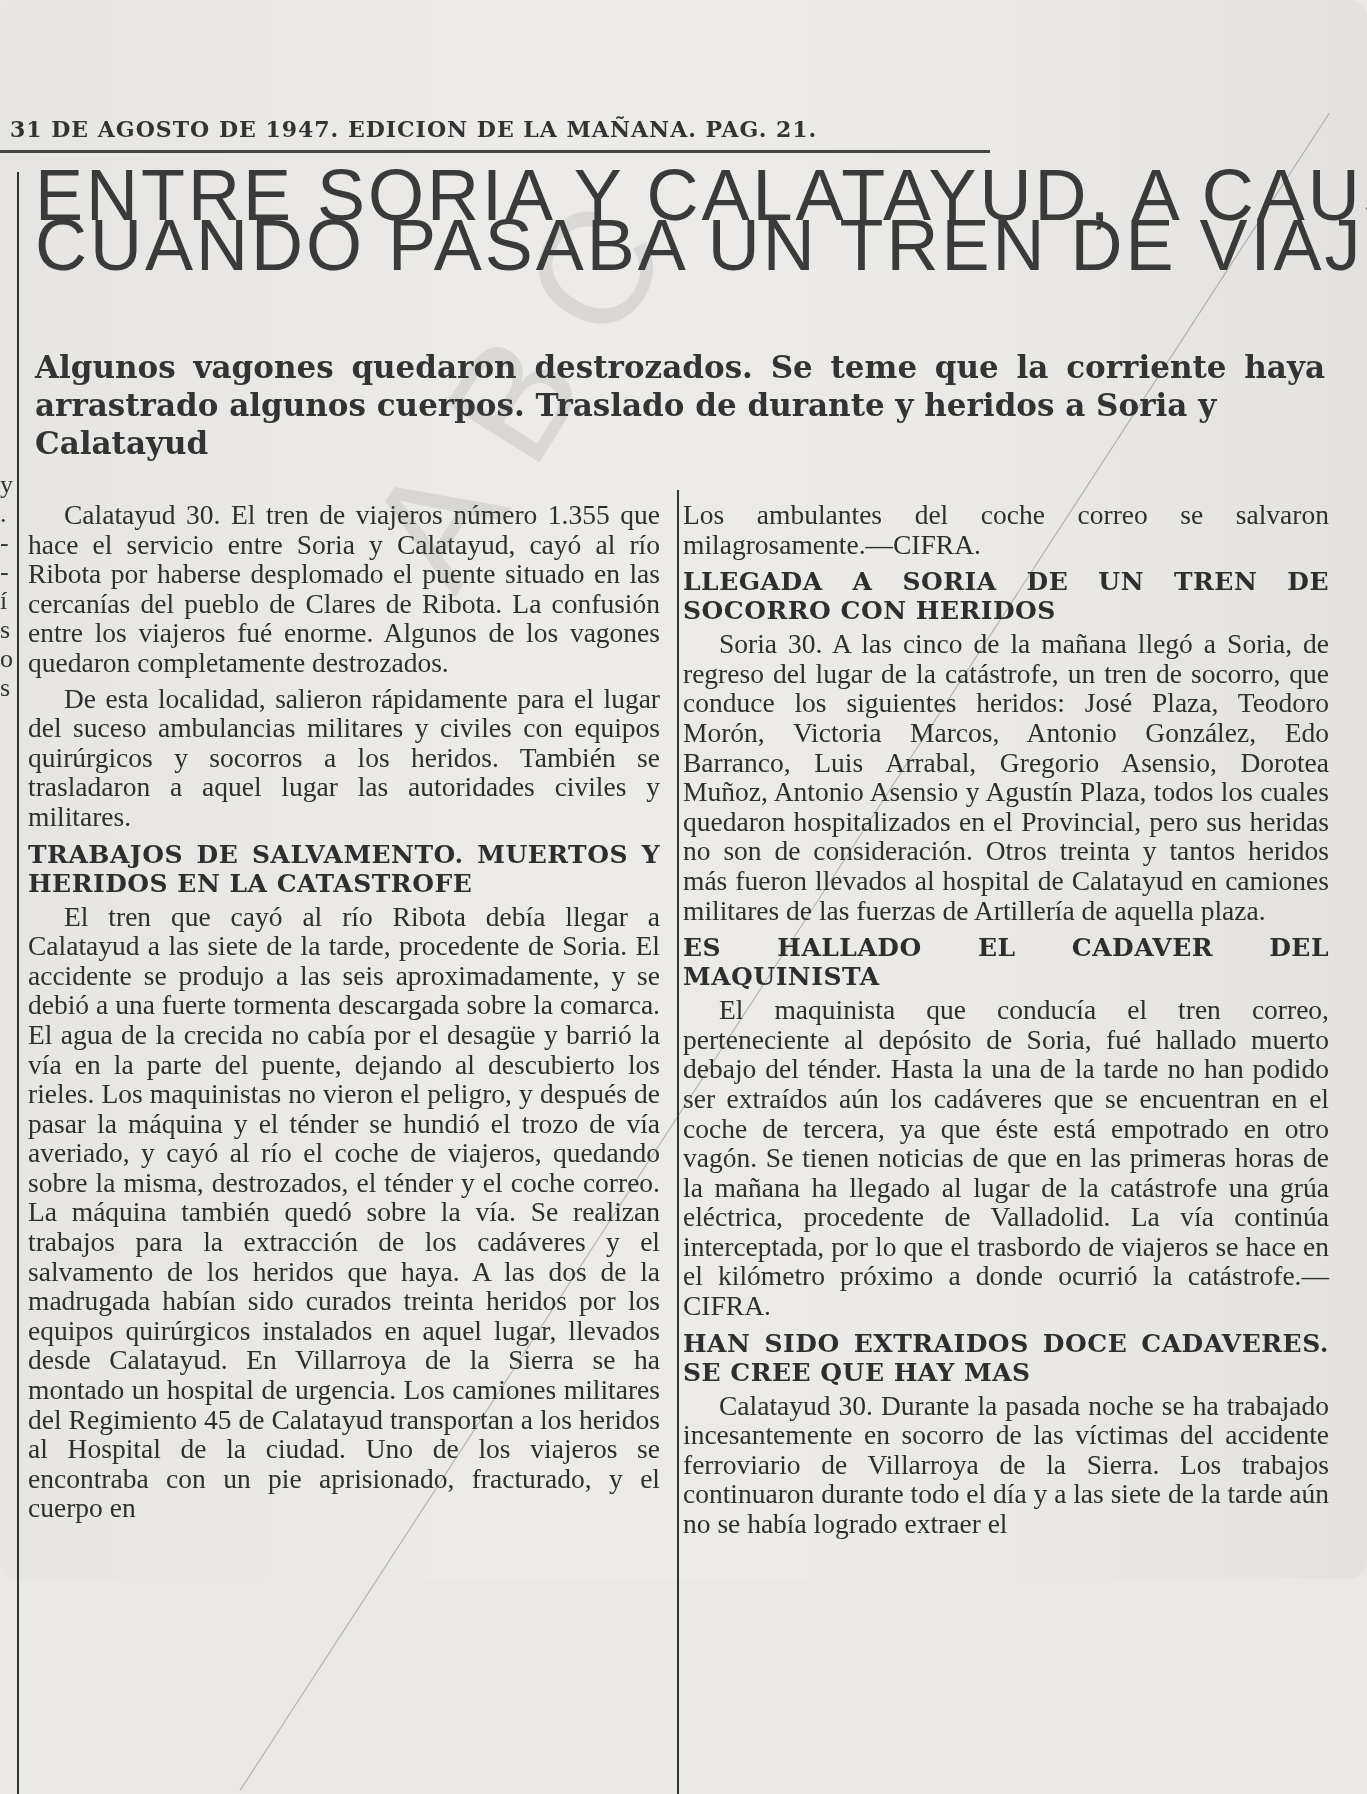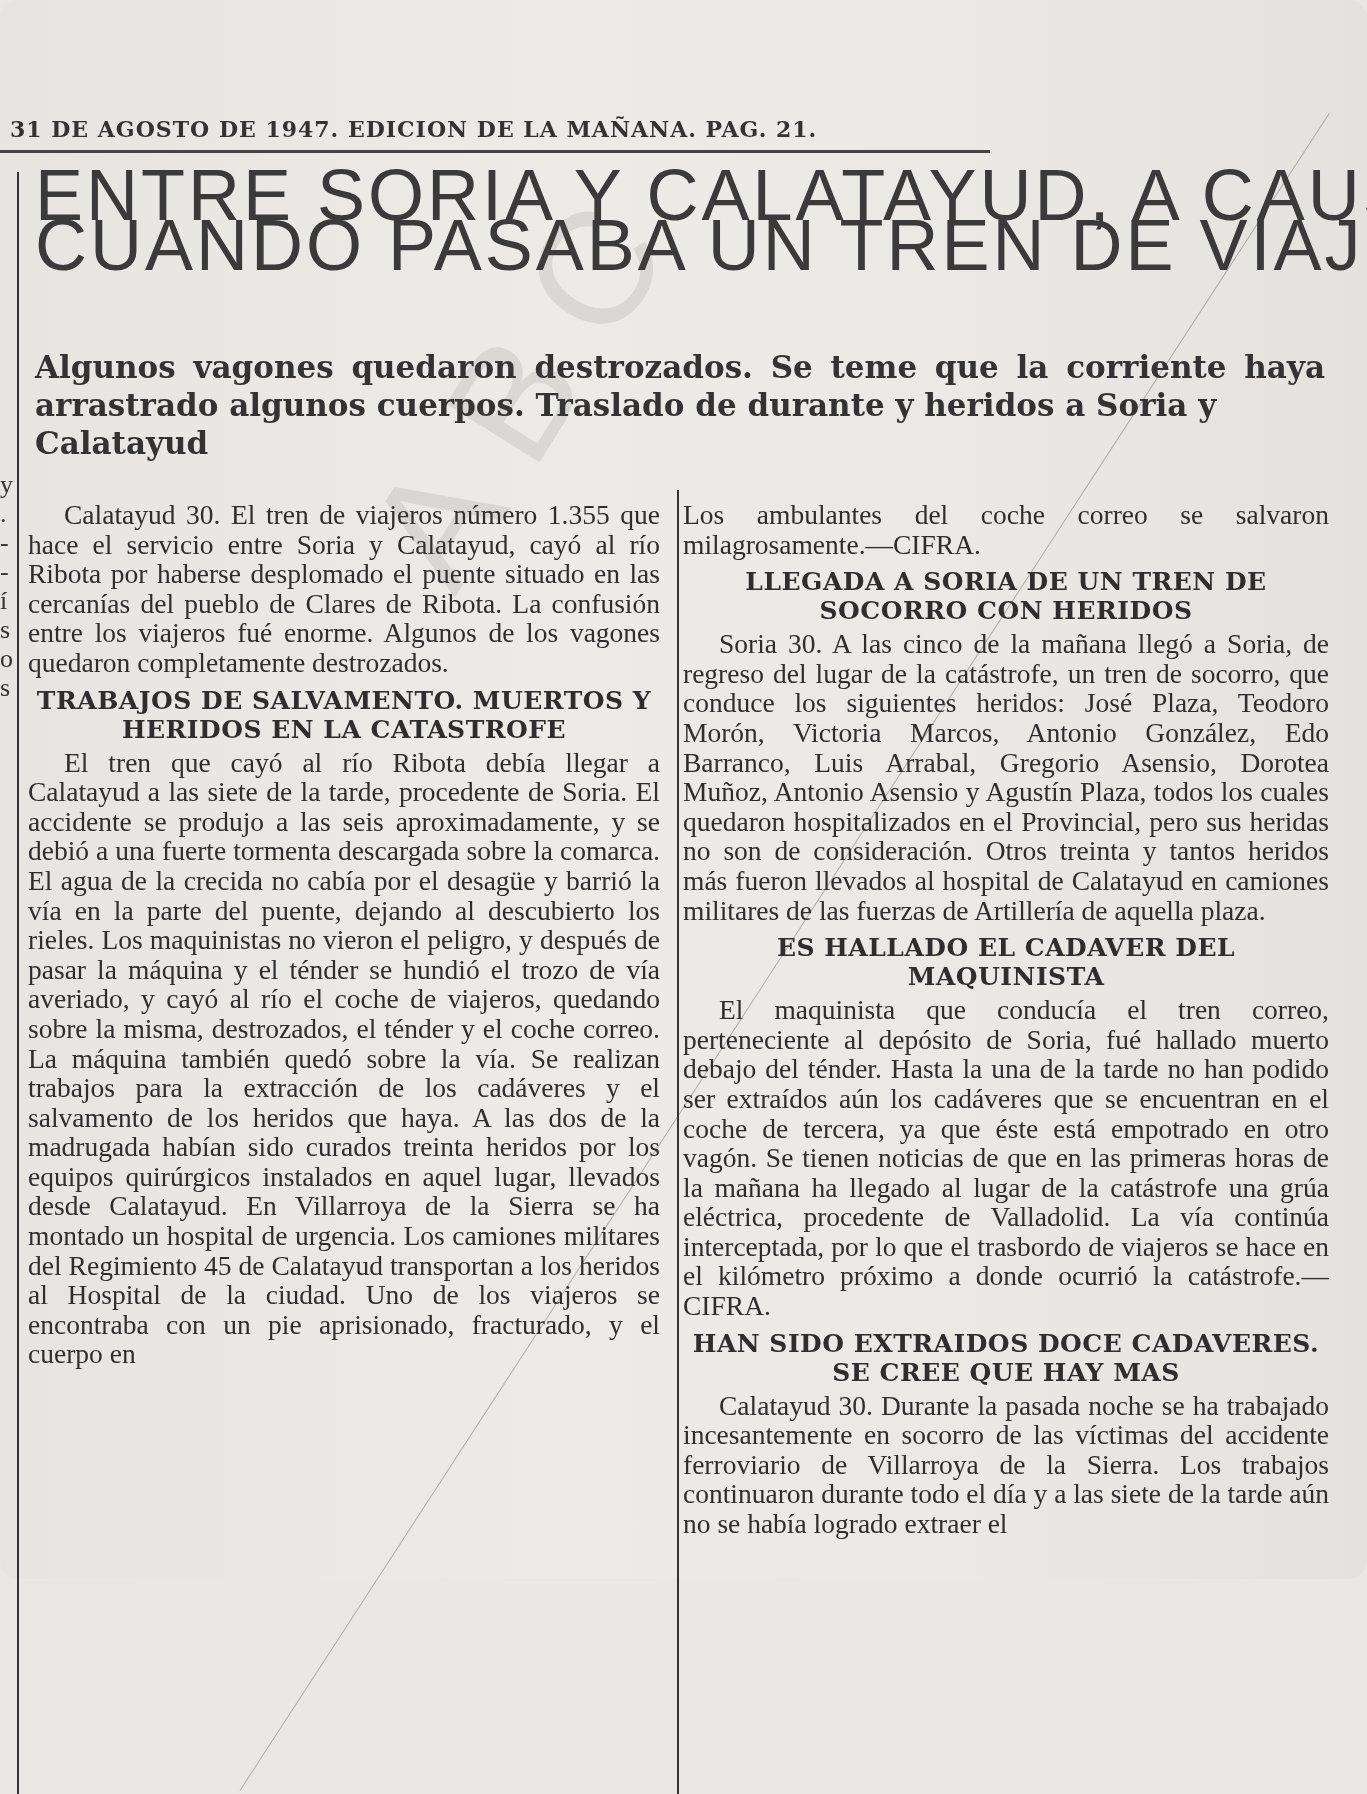--- a/index.html
+++ b/index.html
@@ -54,21 +54,21 @@
     text-align:justify; hyphens:manual; color:#2e2e2e;
   }
   .col-left { left:28px; width:632px; }
   .col-right { left:683px; width:646px; }
   .col p { margin:0; text-indent:0; }
   .col p.indent { text-indent:36px; }
   .col p + p { margin-top:6px; }
   .col h3 {
     margin:8px 0 4px 0;
     font-family:"DejaVu Serif",serif; font-weight:bold;
-    font-size:25px; line-height:29px; text-align:center; color:#2e2e2e;
+    font-size:25px; line-height:29px; color:#2e2e2e;
     letter-spacing:0.5px;
   }
   .watermark {
     position:absolute; left:330px; top:520px;
     font-family:"Liberation Sans",sans-serif; font-size:160px;
     color:rgba(80,80,80,0.12); transform:rotate(-58deg);
     transform-origin:left top; letter-spacing:40px; pointer-events:none;
     white-space:nowrap;
   }
   .diag {
@@ -103,20 +103,21 @@
     <div>CUANDO PASABA UN TREN DE VIAJEROS</div>
   </div>
 
   <div class="subhead">
     <span>Algunos vagones quedaron destrozados. Se teme que la corriente haya arrastrado algunos cuerpos. Traslado de durante y heridos a Soria y</span>
     <span class="last">Calatayud</span>
   </div>
 
   <div class="col col-left">
     <p class="indent">Calatayud 30. El tren de viajeros número 1.355 que hace el servicio entre Soria y Calatayud, cayó al río Ribota por haberse desplomado el puente situado en las cercanías del pueblo de Clares de Ribota. La confusión entre los viajeros fué enorme. Algunos de los vagones quedaron completamente destrozados.</p>
+    <p class="indent">De esta localidad, salieron rápidamente para el lugar del suceso ambulancias militares y civiles con equipos quirúrgicos y socorros a los heridos. También se trasladaron a aquel lugar las autoridades civiles y militares.</p>
     <h3>TRABAJOS DE SALVAMENTO. MUERTOS Y HERIDOS EN LA CATASTROFE</h3>
     <p class="indent">El tren que cayó al río Ribota debía llegar a Calatayud a las siete de la tarde, procedente de Soria. El accidente se produjo a las seis aproximadamente, y se debió a una fuerte tormenta descargada sobre la comarca. El agua de la crecida no cabía por el desagüe y barrió la vía en la parte del puente, dejando al descubierto los rieles. Los maquinistas no vieron el peligro, y después de pasar la máquina y el ténder se hundió el trozo de vía averiado, y cayó al río el coche de viajeros, quedando sobre la misma, destrozados, el ténder y el coche correo. La máquina también quedó sobre la vía. Se realizan trabajos para la extracción de los cadáveres y el salvamento de los heridos que haya. A las dos de la madrugada habían sido curados treinta heridos por los equipos quirúrgicos instalados en aquel lugar, llevados desde Calatayud. En Villarroya de la Sierra se ha montado un hospital de urgencia. Los camiones militares del Regimiento 45 de Calatayud transportan a los heridos al Hospital de la ciudad. Uno de los viajeros se encontraba con un pie aprisionado, fracturado, y el cuerpo en</p>
   </div>
 
   <div class="col col-right">
     <p>Los ambulantes del coche correo se salvaron milagrosamente.—CIFRA.</p>
     <h3>LLEGADA A SORIA DE UN TREN DE SOCORRO CON HERIDOS</h3>
     <p class="indent">Soria 30. A las cinco de la mañana llegó a Soria, de regreso del lugar de la catástrofe, un tren de socorro, que conduce los siguientes heridos: José Plaza, Teodoro Morón, Victoria Marcos, Antonio González, Edo Barranco, Luis Arrabal, Gregorio Asensio, Dorotea Muñoz, Antonio Asensio y Agustín Plaza, todos los cuales quedaron hospitalizados en el Provincial, pero sus heridas no son de consideración. Otros treinta y tantos heridos más fueron llevados al hospital de Calatayud en camiones militares de las fuerzas de Artillería de aquella plaza.</p>
     <h3>ES HALLADO EL CADAVER DEL MAQUINISTA</h3>
     <p class="indent">El maquinista que conducía el tren correo, perteneciente al depósito de Soria, fué hallado muerto debajo del ténder. Hasta la una de la tarde no han podido ser extraídos aún los cadáveres que se encuentran en el coche de tercera, ya que éste está empotrado en otro vagón. Se tienen noticias de que en las primeras horas de la mañana ha llegado al lugar de la catástrofe una grúa eléctrica, procedente de Valladolid. La vía continúa interceptada, por lo que el trasbordo de viajeros se hace en el kilómetro próximo a donde ocurrió la catástrofe.—CIFRA.</p>

